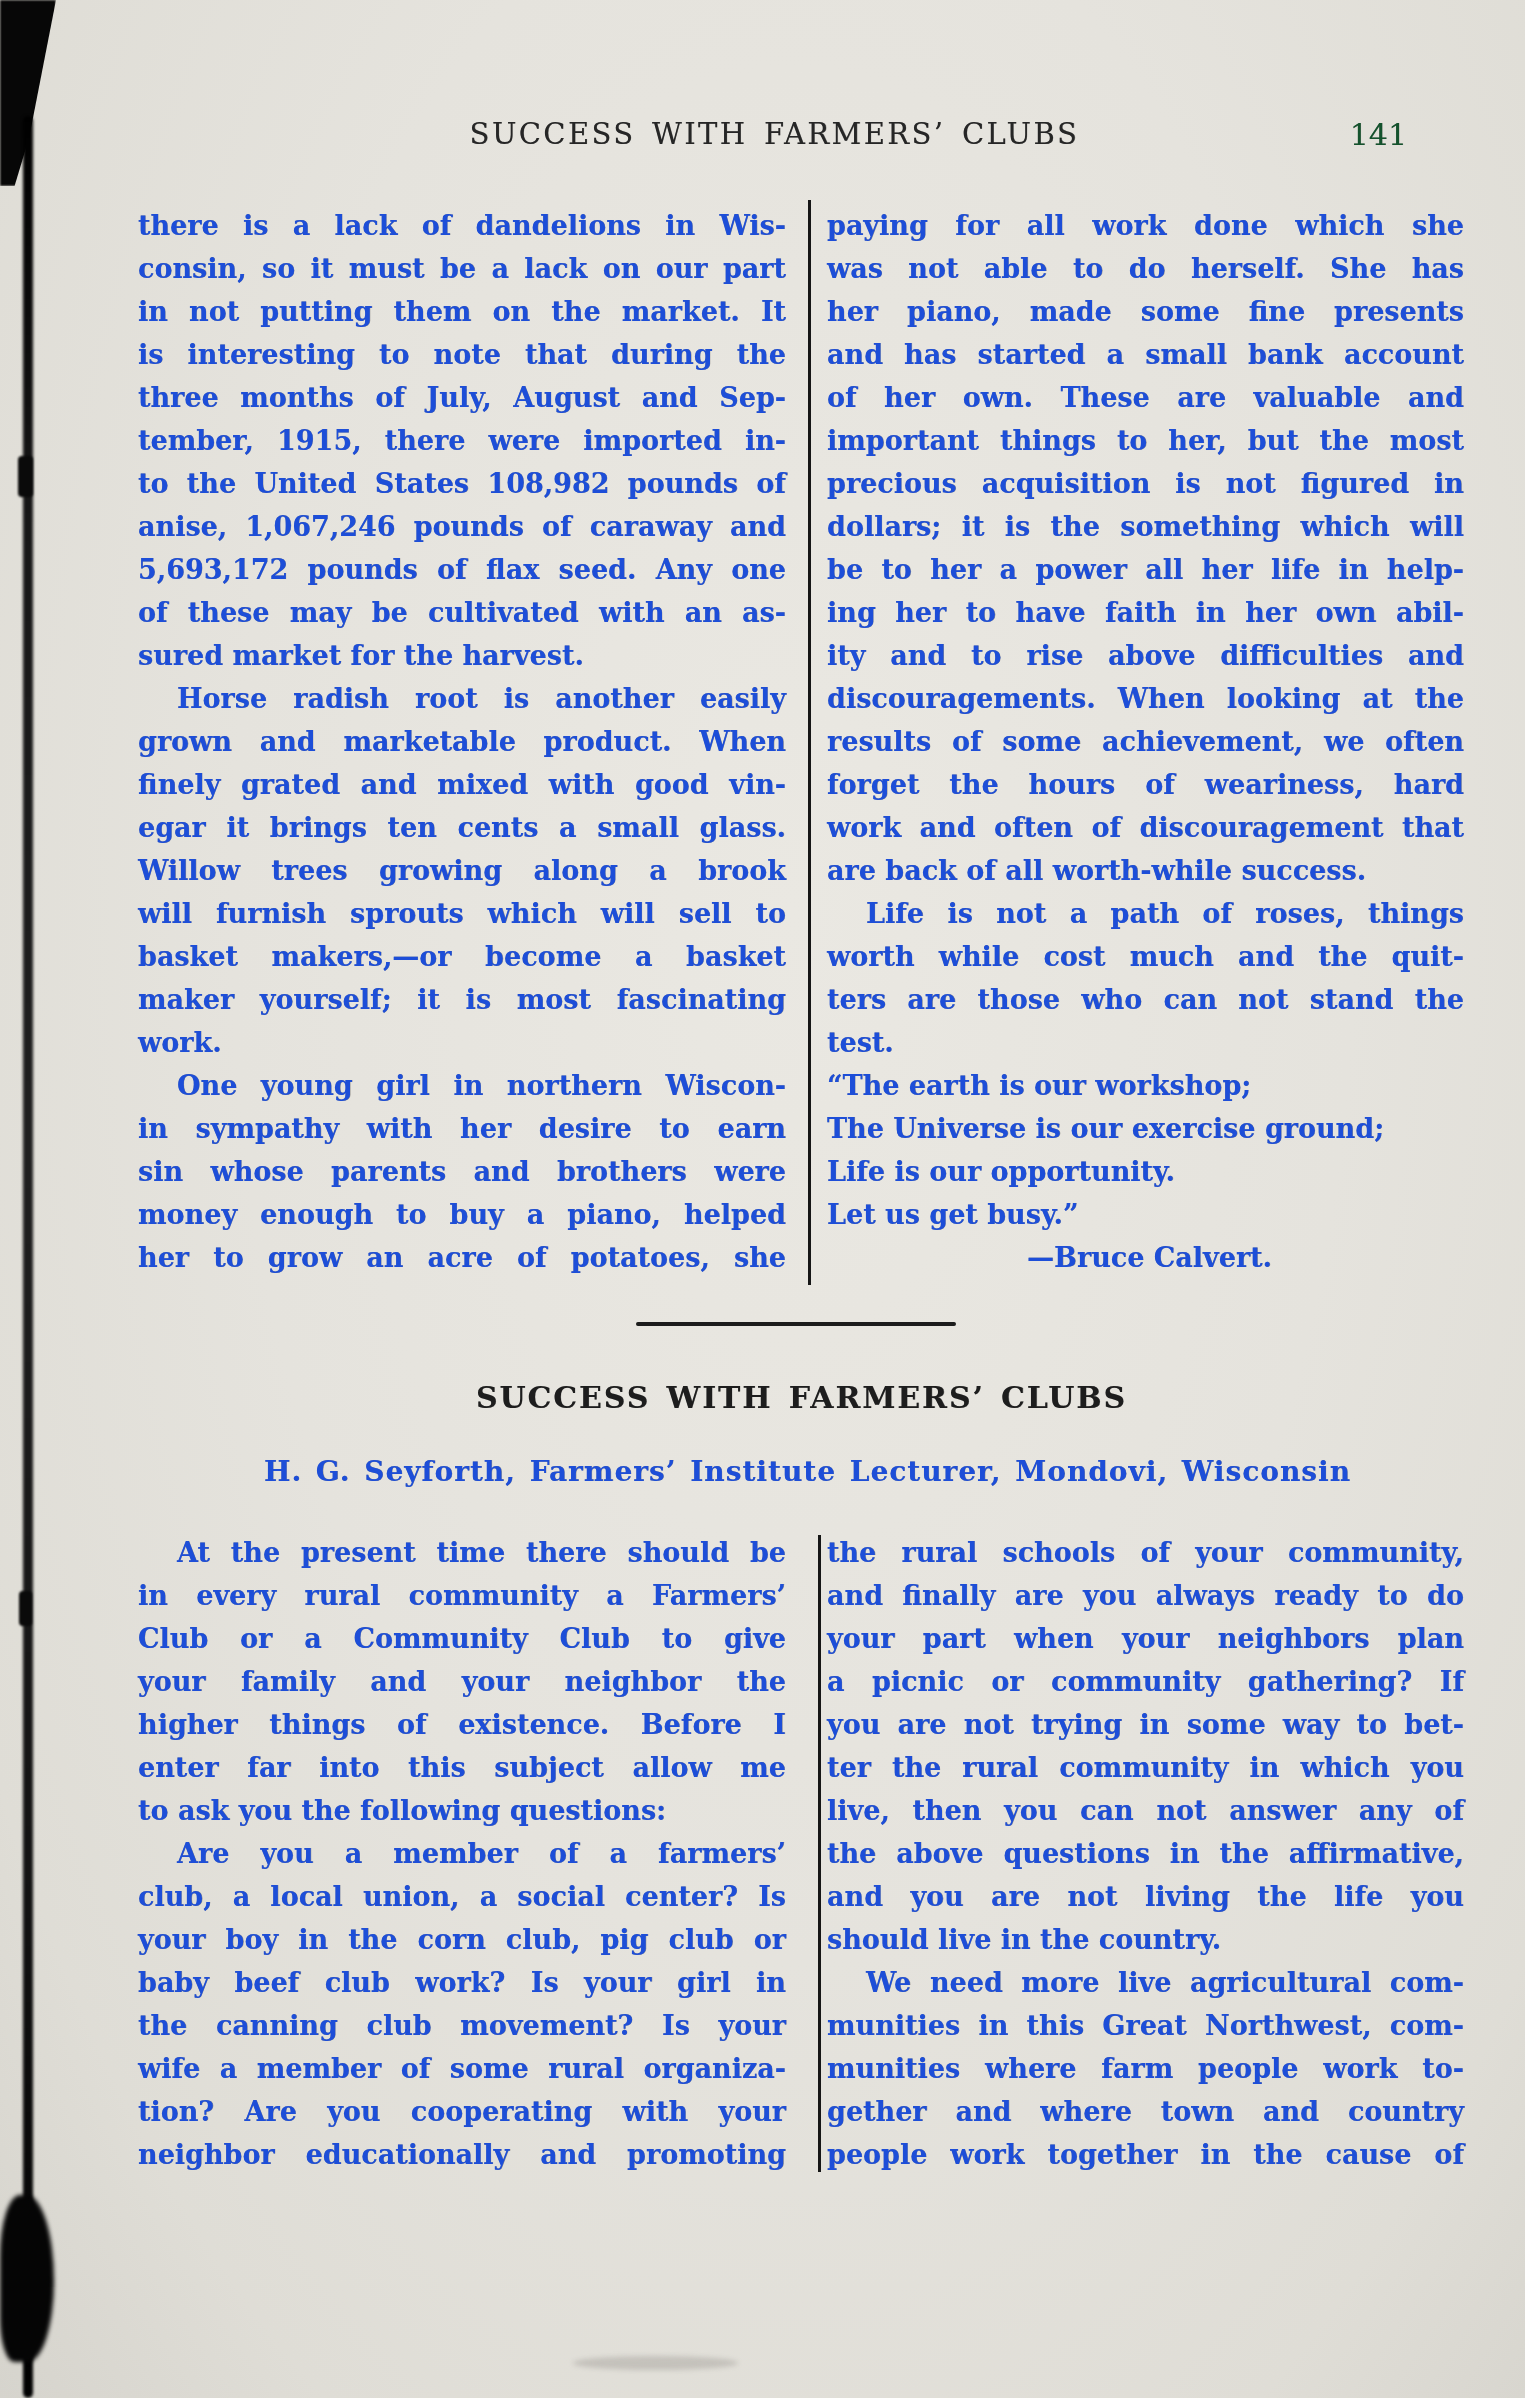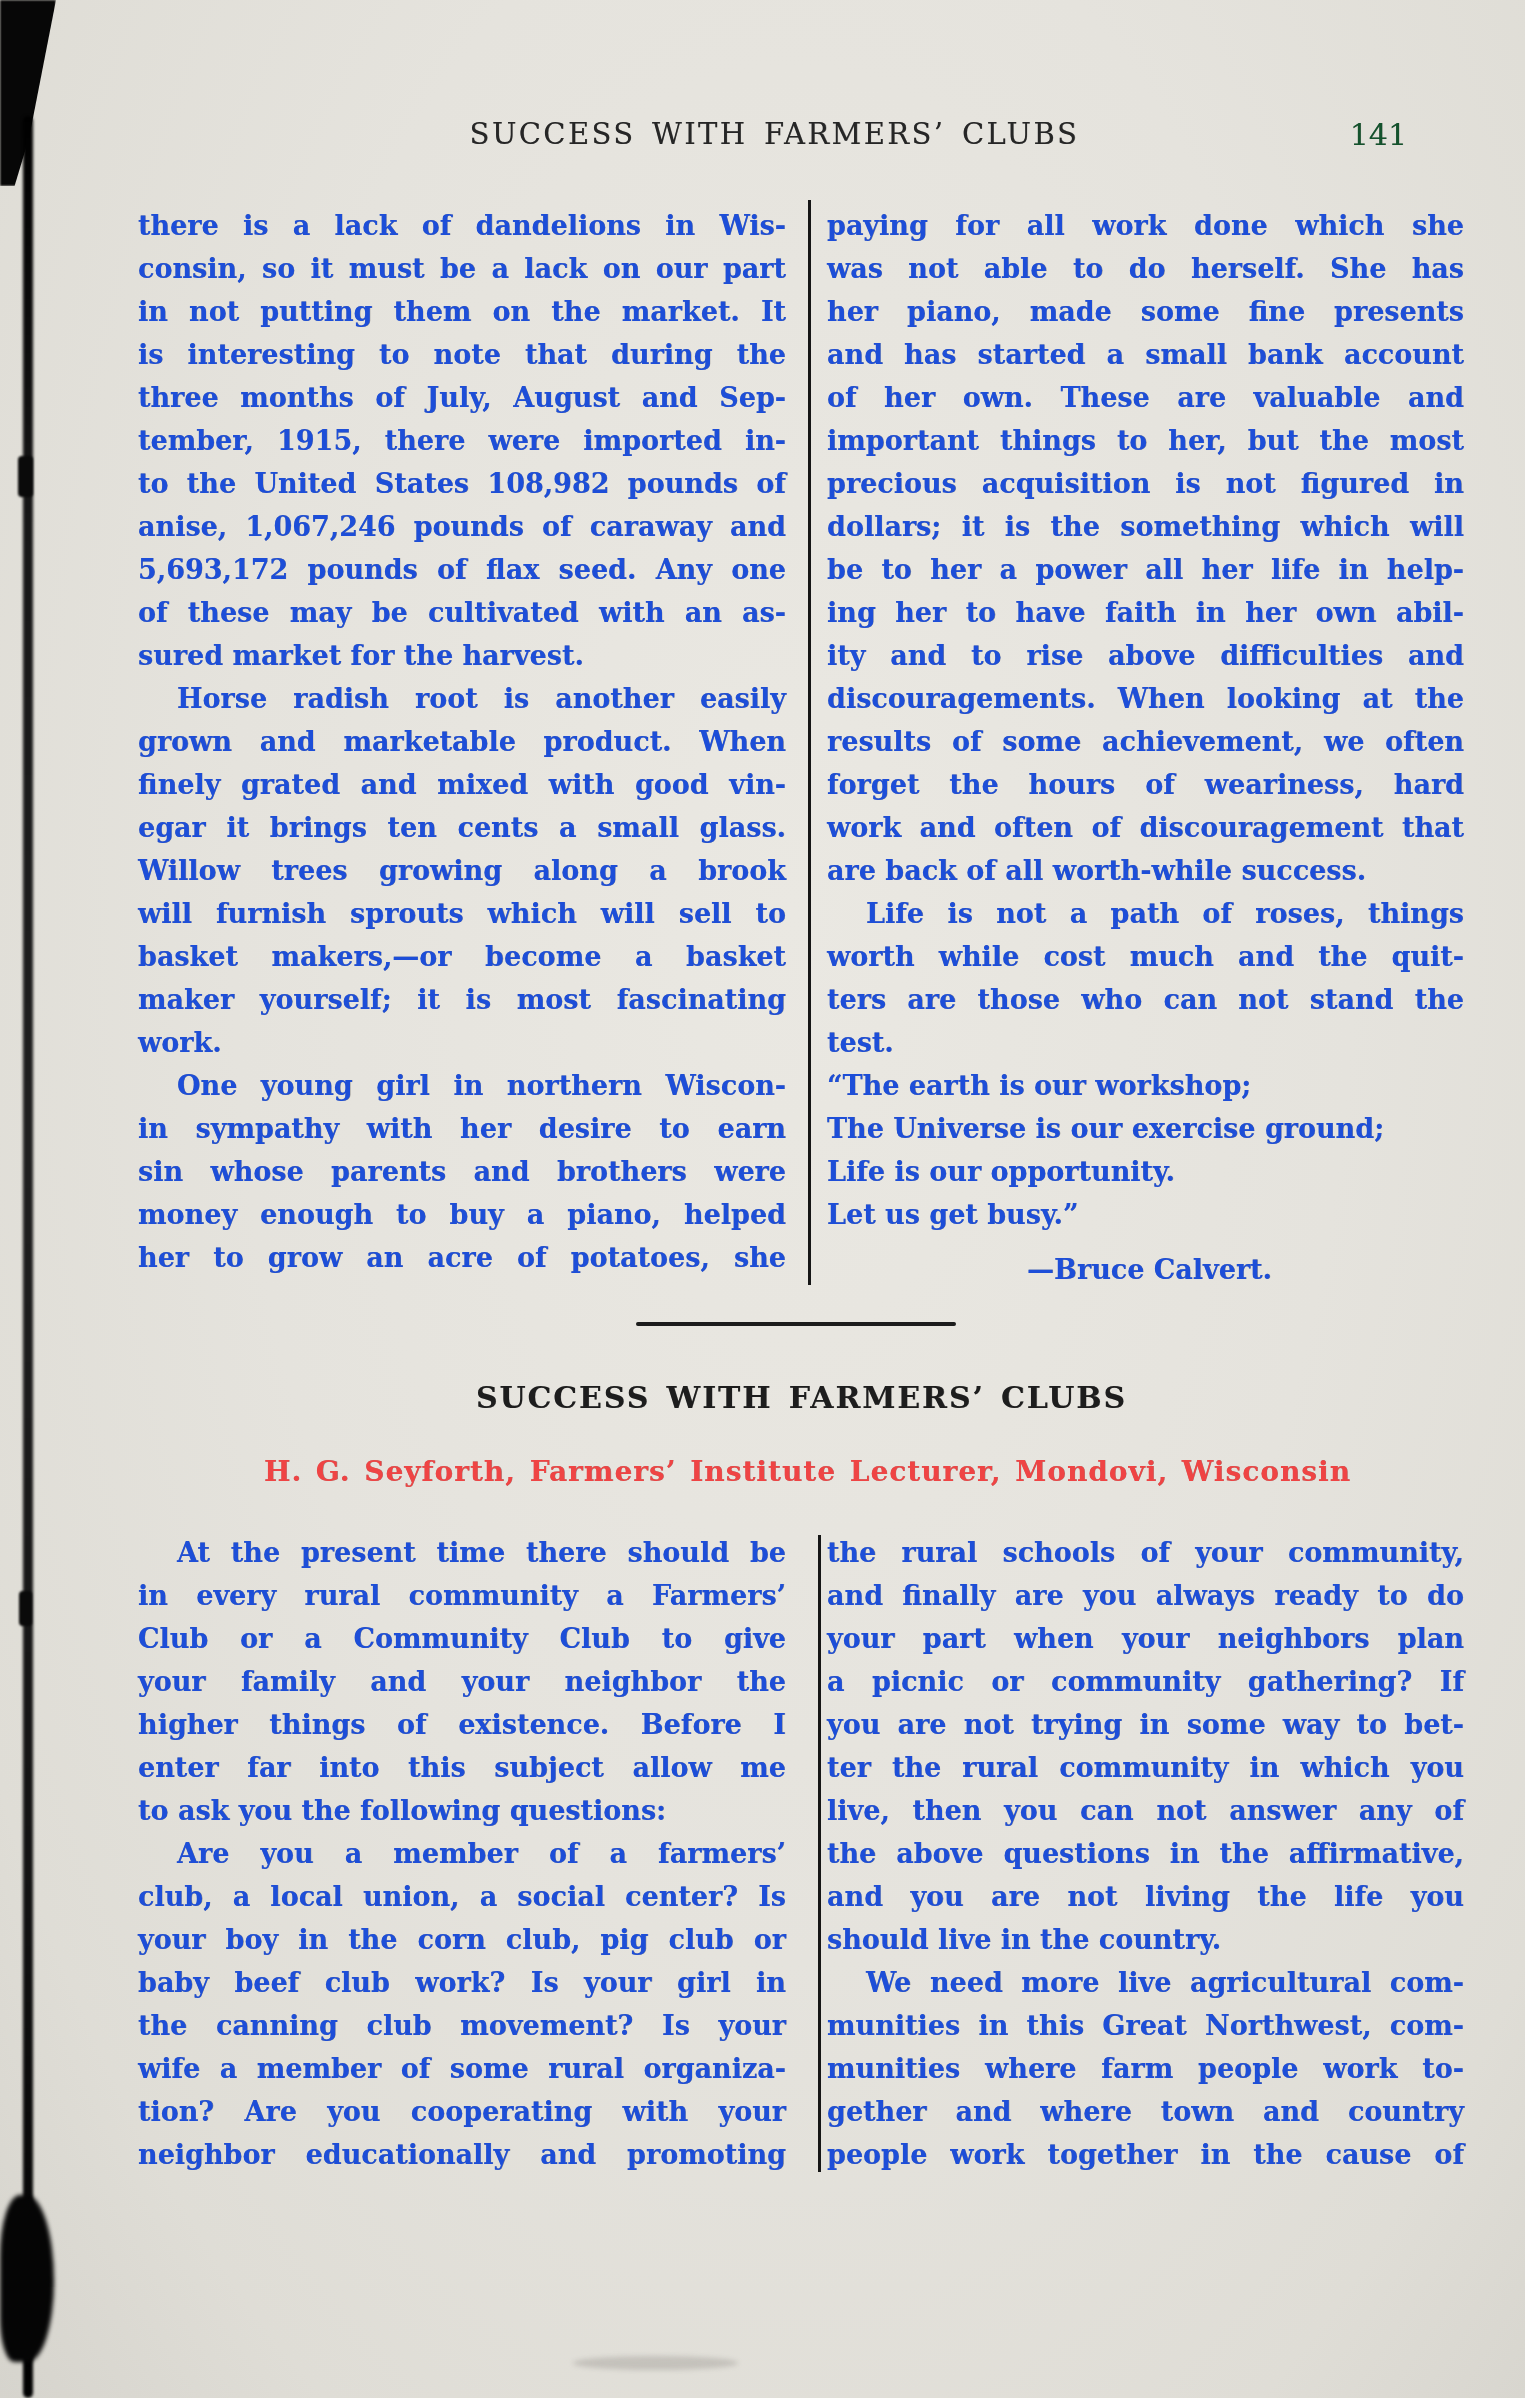--- a/index.html
+++ b/index.html
@@ -59,21 +59,21 @@
     text-shadow:0.3px 0.3px 0.6px rgba(25,25,25,.40);
   }
   #top-left-column{left:138px;top:204px;width:648px;}
   #top-right-column{left:827px;top:204px;width:637px;}
   #bottom-left-column{left:138px;top:1531px;width:648px;}
   #bottom-right-column{left:827px;top:1531px;width:637px;}
 
   .line{text-align:justify;text-align-last:justify;}
   .line.end{text-align-last:left;}
   .line.flush{text-align:center;text-align-last:left;}
-  .line.right{text-align:right;text-align-last:right;padding-right:192px;margin-top:12px;}
+  .line.right{text-align:right;text-align-last:right;padding-right:192px;}
   .para.indent .line:first-child{text-indent:39px;}
 
   
   .vdivider{position:absolute;width:2.9px;background:#161616;}
   #column-divider-top{left:808px;top:200px;height:1085px;}
   #column-divider-bottom{left:818px;top:1535px;height:637px;}
   .section-rule{
     position:absolute;left:636px;top:1322px;width:320px;height:3.9px;
     background:#1c1c1c;border-radius:1.9px;
   }
@@ -83,21 +83,21 @@
     position:absolute;left:136px;right:58px;top:1378px;
     text-align:center;
     font-size:30px;line-height:39px;font-weight:700;
     letter-spacing:1.9px;word-spacing:3.9px;color:#1d1d1d;
     text-shadow:0.3px 0.3px 0.6px rgba(25,25,25,.4);
   }
   .article-byline{
     position:absolute;left:136px;right:46px;top:1453px;
     text-align:center;
     font-size:28px;line-height:37px;font-weight:700;
-    letter-spacing:1px;word-spacing:2.9px;color:#ef4444;
+    letter-spacing:1px;word-spacing:2.9px;color:#1d4ed8;
     text-shadow:0.3px 0.3px 0.6px rgba(25,25,25,.4);
   }
 </style>
 </head>
 <body>
 
 <div class="spine-wedge-top"></div>
 <div class="spine-line"></div>
 <div class="spine-nub nub1"></div>
 <div class="spine-nub nub2"></div>

